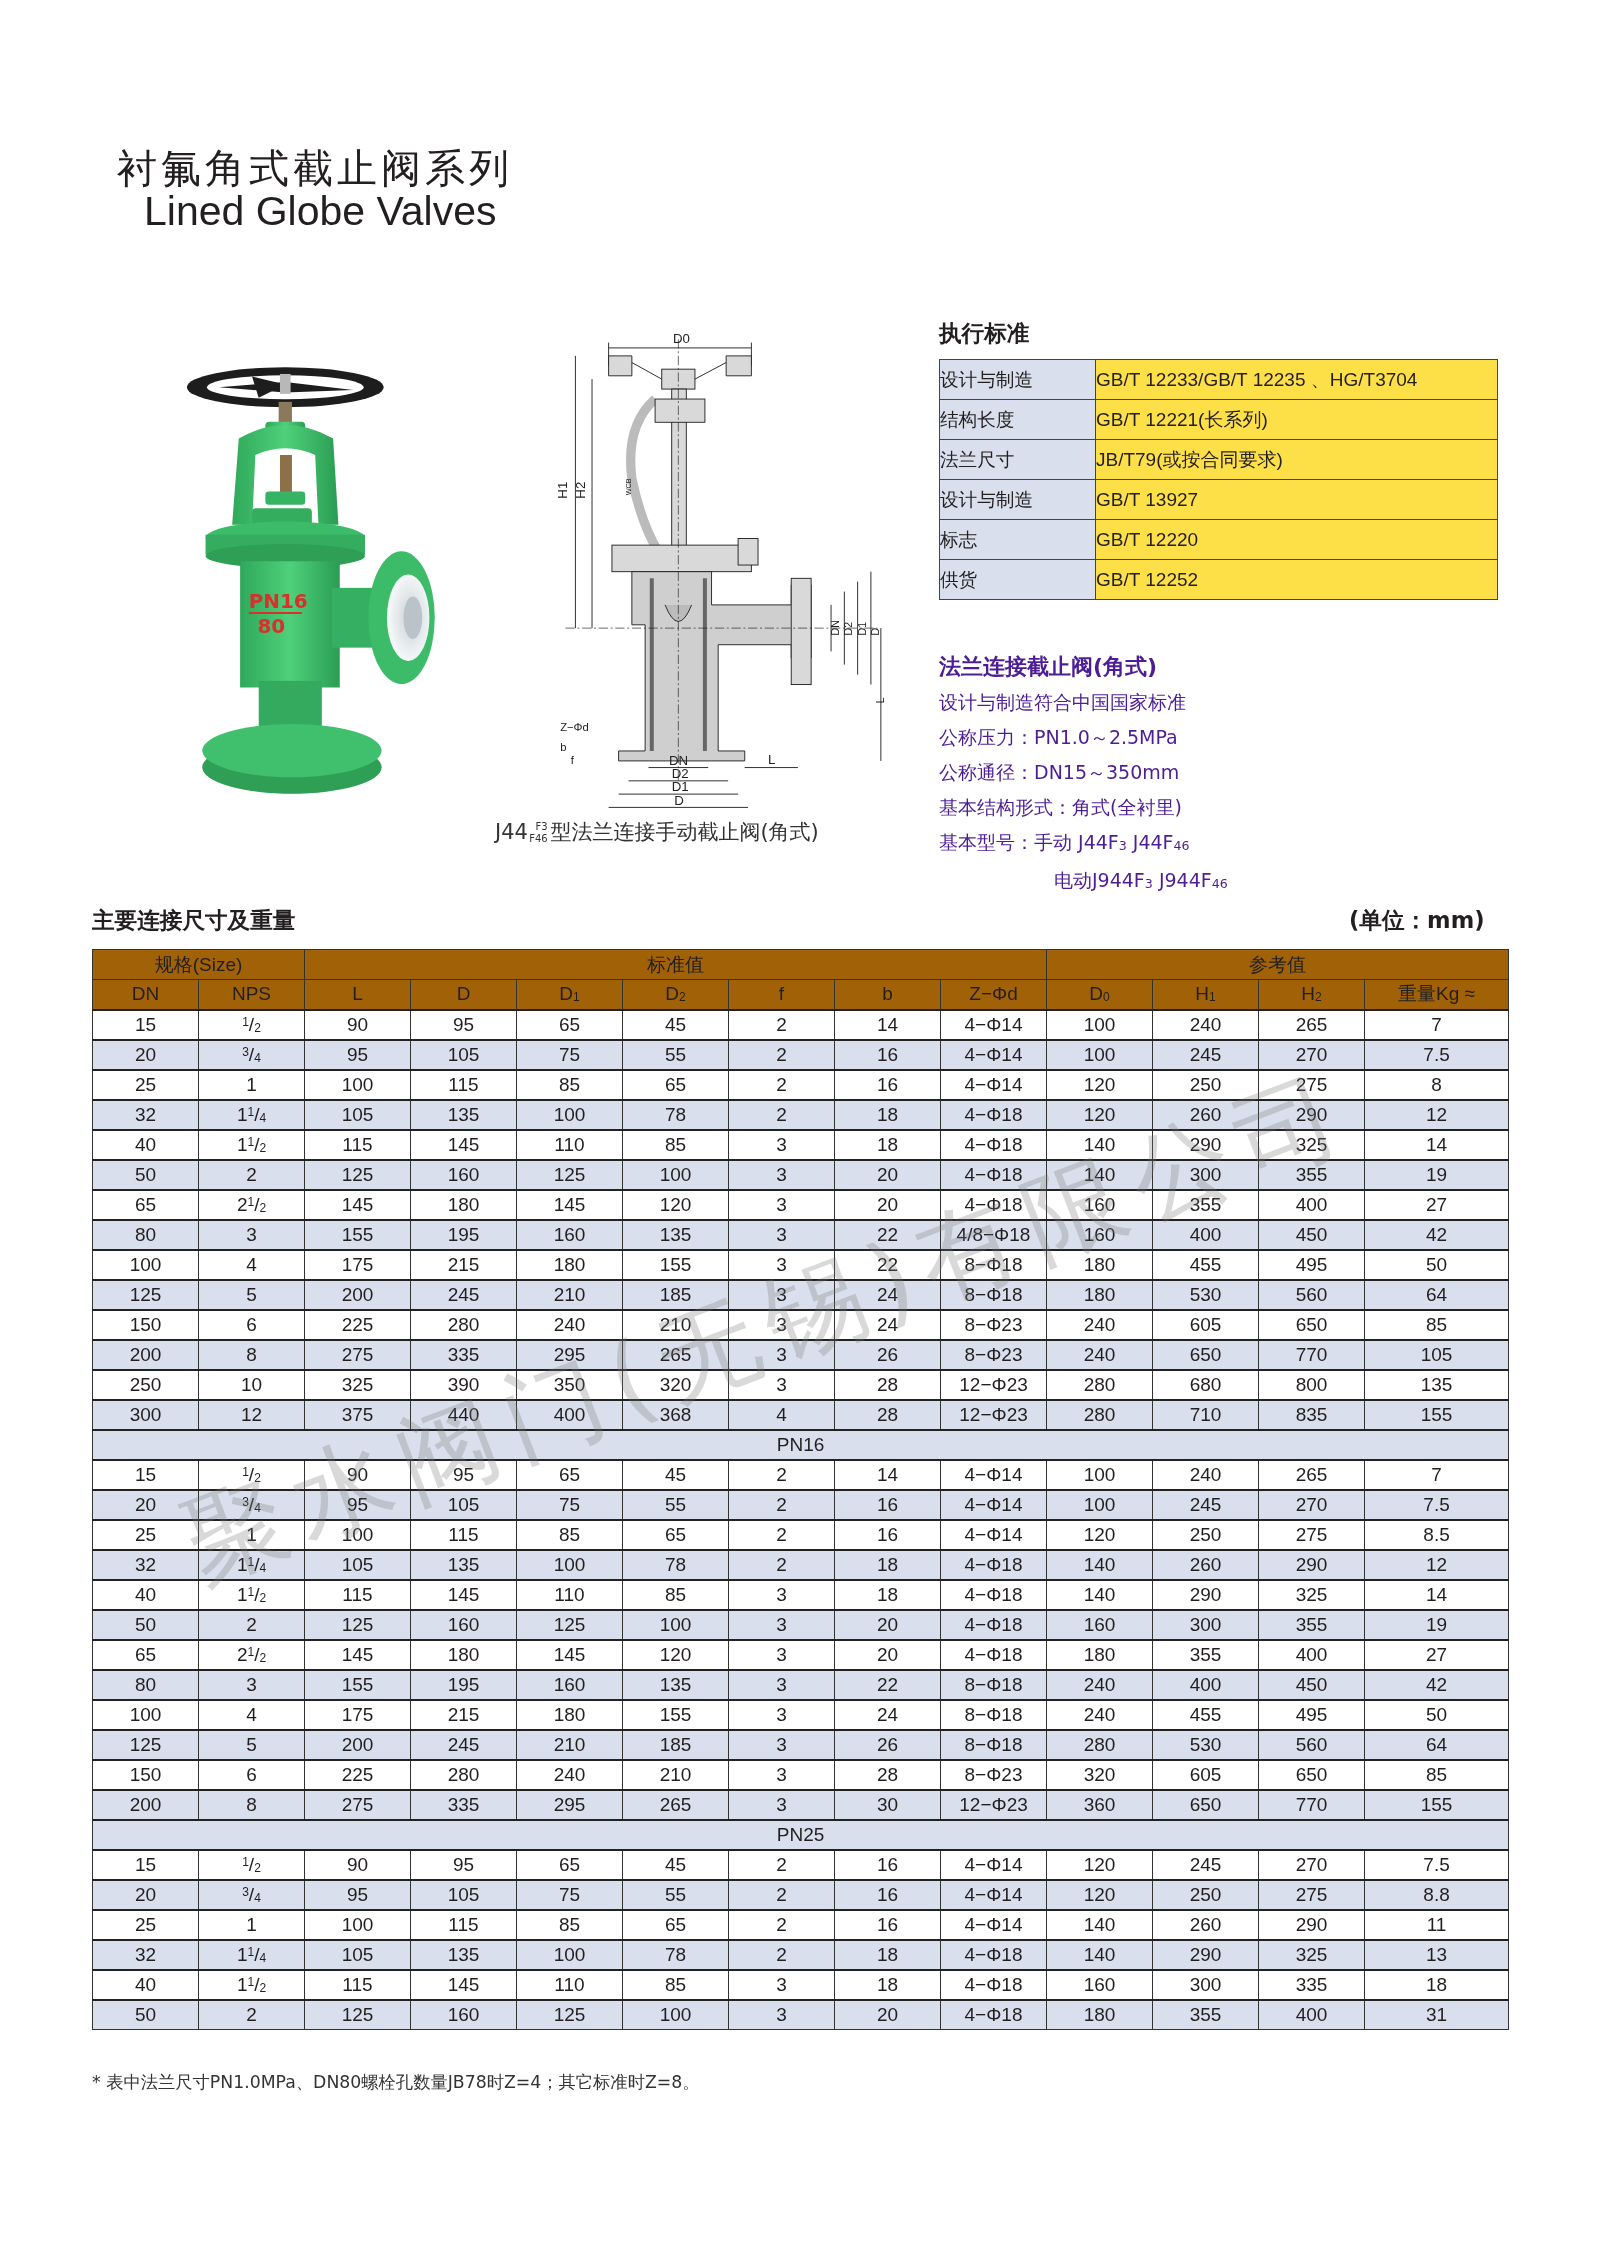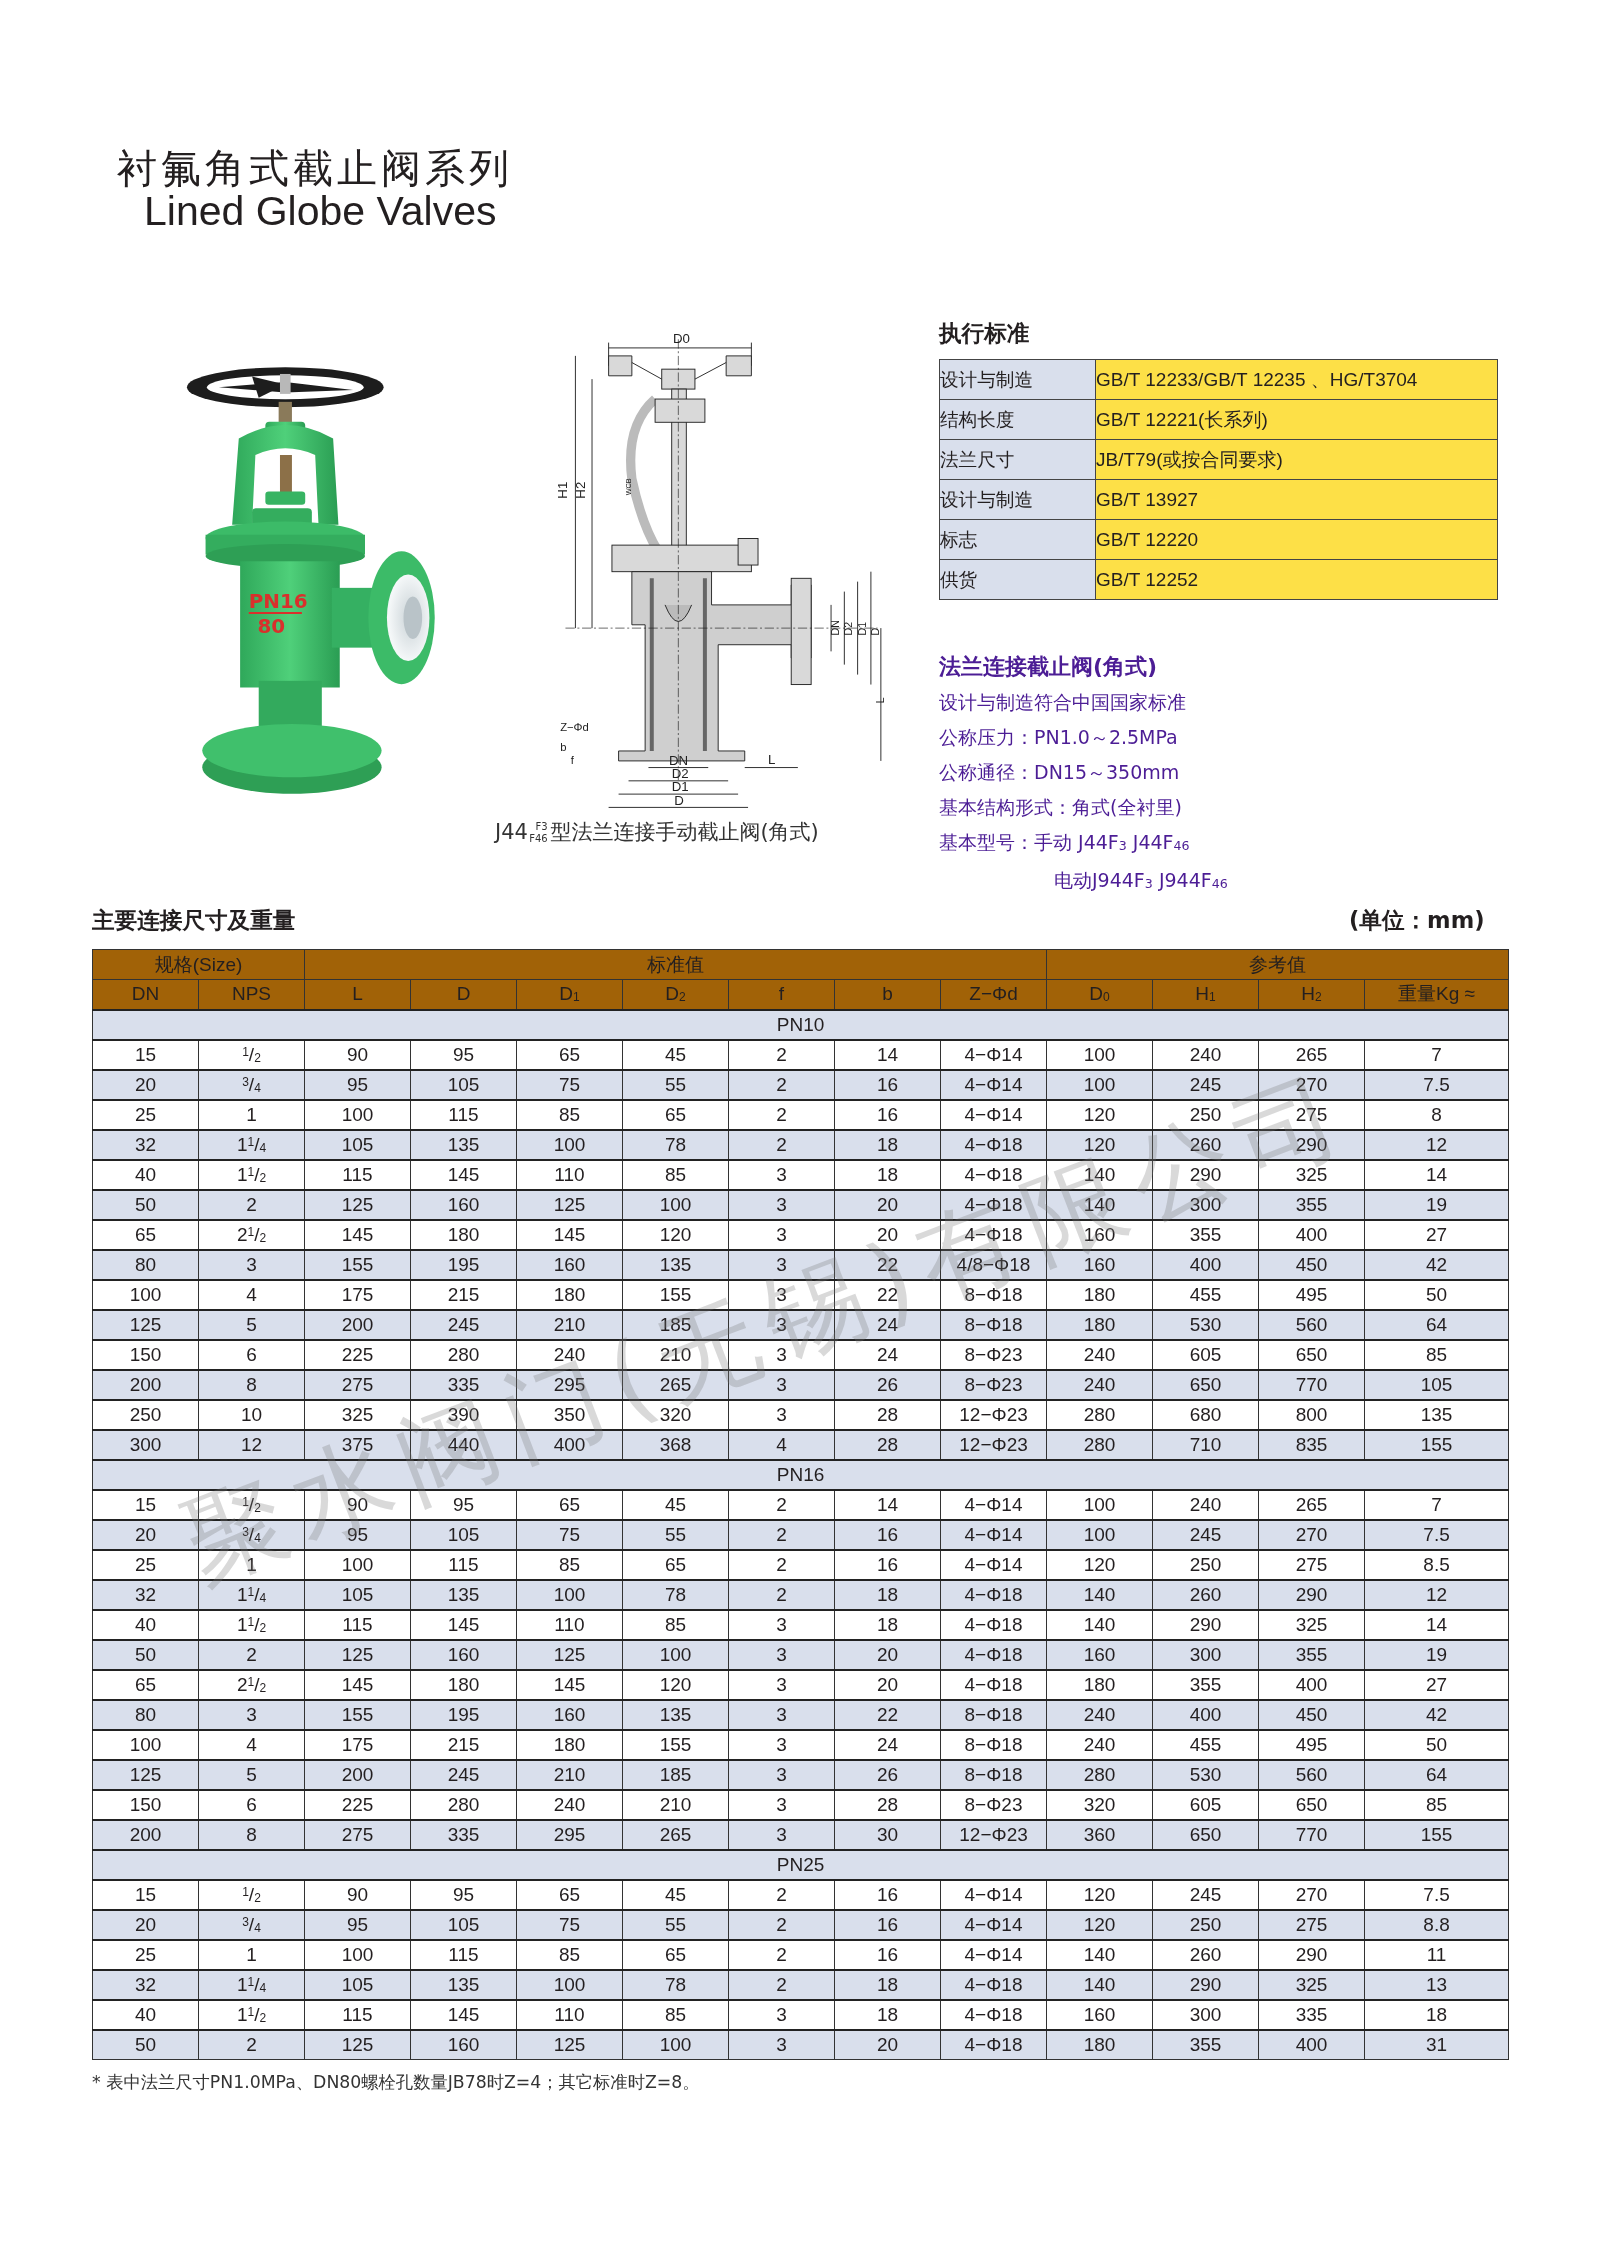--- a/index.html
+++ b/index.html
@@ -248,23 +248,20 @@
         <td>D<sub>1</sub></td>
         <td>D<sub>2</sub></td>
         <td>f</td>
         <td>b</td>
         <td>Z−Φd</td>
         <td>D<sub>0</sub></td>
         <td>H<sub>1</sub></td>
         <td>H<sub>2</sub></td>
         <td>重量Kg ≈</td>
       </tr>
-  <tr class="sec">
-        <td colspan="13">PN10</td>
-      </tr>
       <tr class="data odd">
         <td>15</td>
         <td><span class="frac"><sup>1</sup>/<sub>2</sub></span></td>
         <td>90</td>
         <td>95</td>
         <td>65</td>
         <td>45</td>
         <td>2</td>
         <td>14</td>
         <td>4−Φ14</td>

